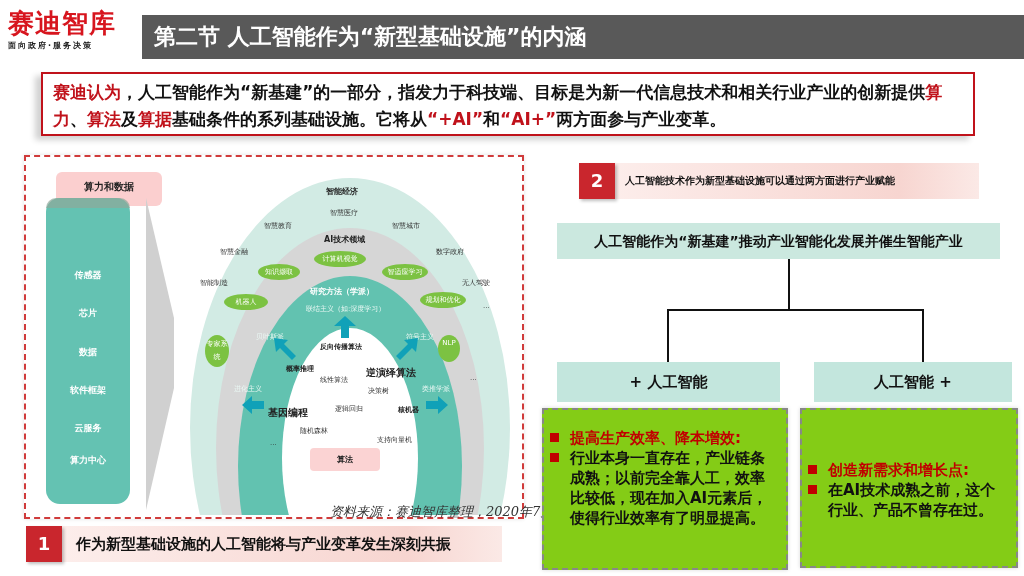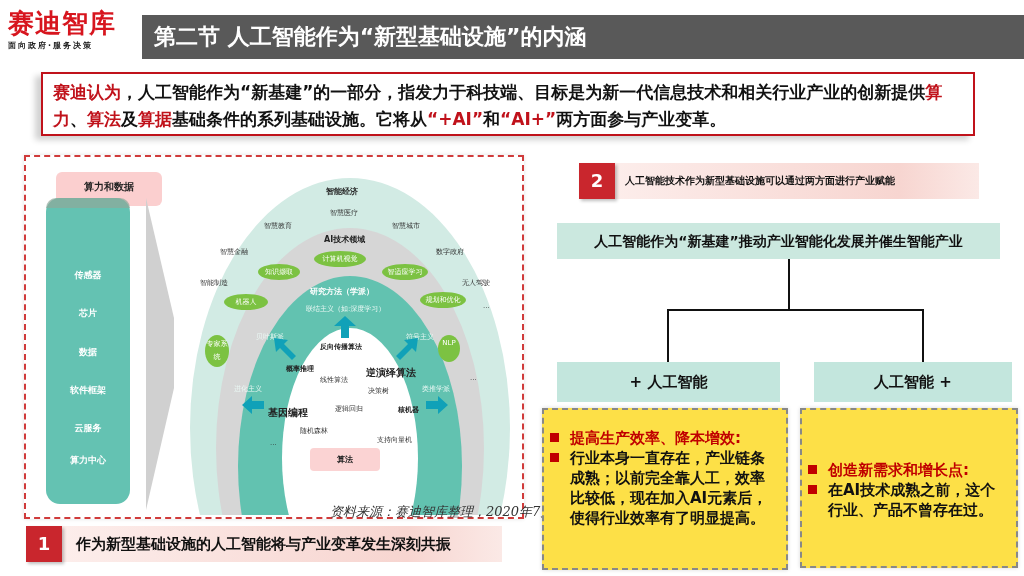--- a/index.html
+++ b/index.html
@@ -40,21 +40,21 @@
 
   
   .sec { position: absolute; height: 36px; background: linear-gradient(90deg, #fdf0ee 0%, #f7d5d0 80%, #fbe9e6 100%); }
   .sec-num { position: absolute; left: 0; top: 0; width: 36px; height: 36px; background: #c9262d; color: #fff; font-weight: bold; text-align: center; box-shadow: 2px 2px 3px rgba(0,0,0,.25); }
   .sec-text { position: absolute; left: 50px; top: 0; font-weight: bold; color: #111; white-space: nowrap; }
 
   
   .top-box { position: absolute; left: 557px; top: 223px; width: 443px; height: 36px; background: #cbe8df; font-size: 14px; font-weight: bold; color: #111; text-align: center; line-height: 36px; }
   .tree-line { position: absolute; background: #111; }
   .sub-box { position: absolute; top: 362px; height: 40px; background: #c3e6dd; font-size: 15px; font-weight: bold; text-align: center; line-height: 40px; }
-  .detail-box { position: absolute; top: 408px; border: 2px dashed #888; background: #fde047; box-shadow: 0 0 4px rgba(0,0,0,.15); }
+  .detail-box { position: absolute; top: 408px; border: 2px dashed #888; background: #84cc16; box-shadow: 0 0 4px rgba(0,0,0,.15); }
   .bullet { position: relative; padding-left: 24px; font-size: 15px; font-weight: bold; line-height: 20px; }
   .bullet::before { content: ""; position: absolute; left: 4px; top: 5px; width: 9px; height: 9px; background: #c00000; }
   .bullet.red { color: #c00000; }
 </style>
 </head>
 <body>
 
 <div class="logo">
   <div class="logo-main">赛迪智库</div>
   <div class="logo-sub">面向政府·服务决策</div>

